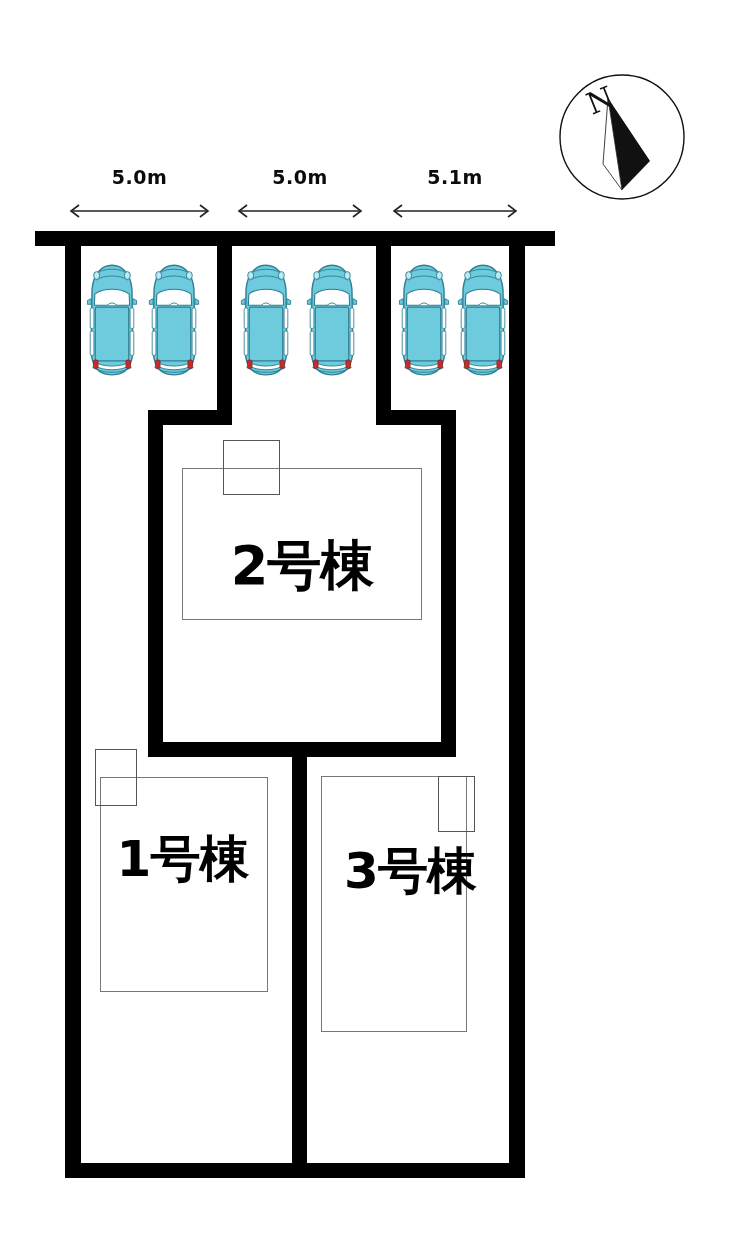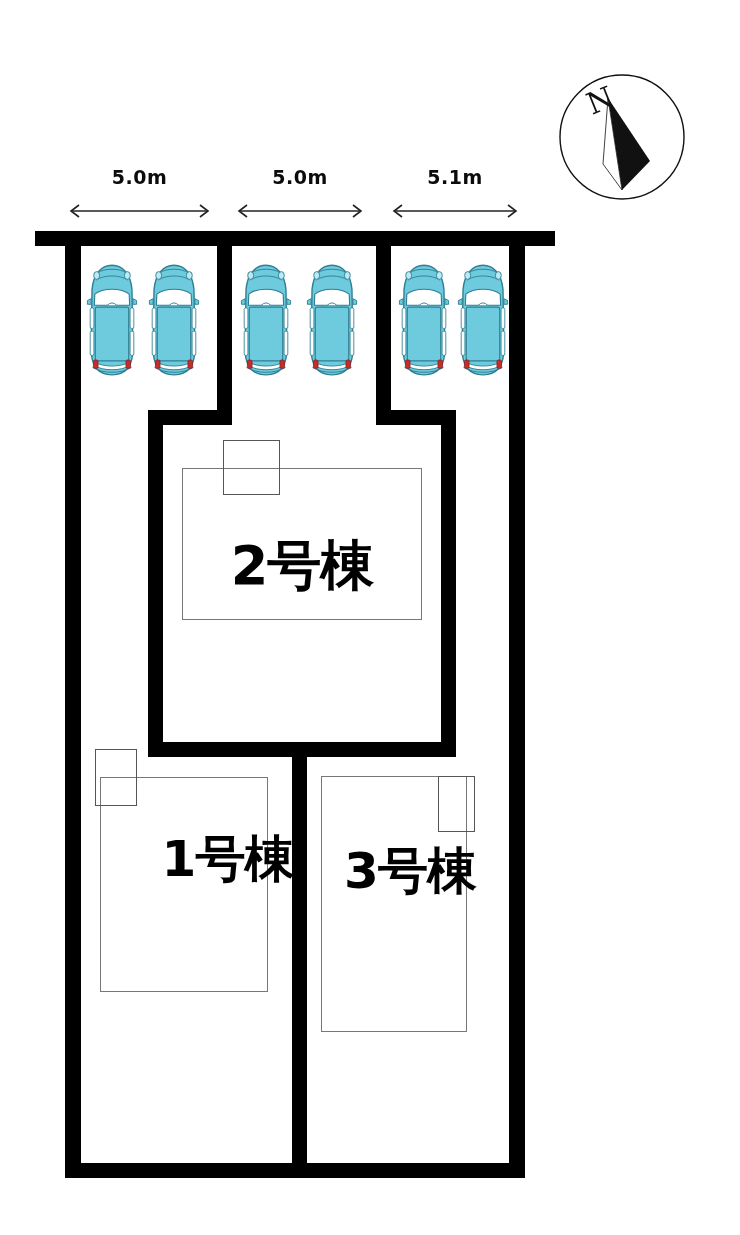--- a/index.html
+++ b/index.html
@@ -208,19 +208,19 @@
         <use href="#car-top-view"></use>
       </svg>
   </div>
 
   <div class="bldg-rect" style="left:182px; top:468px; width:240px; height:152px;"></div>
   <div class="porch-rect" style="left:223px; top:440px; width:57px;  height:55px;"></div>
   <div class="bldg-label" style="left:182px; top:505px; width:240px; text-align:center; font-size:54px; line-height:62px;margin-top:30px;">2号棟</div>
 
   <div class="bldg-rect" style="left:100px; top:777px; width:168px; height:215px;"></div>
   <div class="porch-rect" style="left:95px;  top:749px; width:42px;  height:57px;"></div>
-  <div class="bldg-label" style="left:100px; top:830px; width:165px; text-align:center; font-size:50px; line-height:58px;margin-left:45px;">1号棟</div>
+  <div class="bldg-label" style="left:100px; top:830px; width:165px; text-align:center; font-size:50px; line-height:58px;">1号棟</div>
 
   <div class="bldg-rect" style="left:321px; top:776px; width:146px; height:256px;"></div>
   <div class="porch-rect" style="left:438px; top:776px; width:37px;  height:56px;"></div>
   <div class="bldg-label" style="left:321px; top:842px; width:146px; text-align:center; font-size:50px; line-height:58px;margin-left:16px;">3号棟</div>
 
 </div>
 
 </body></html>

